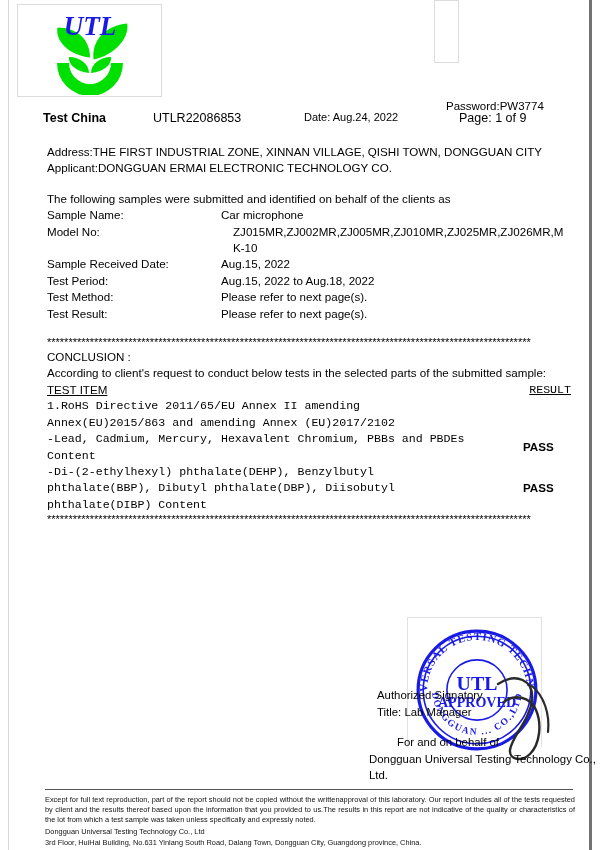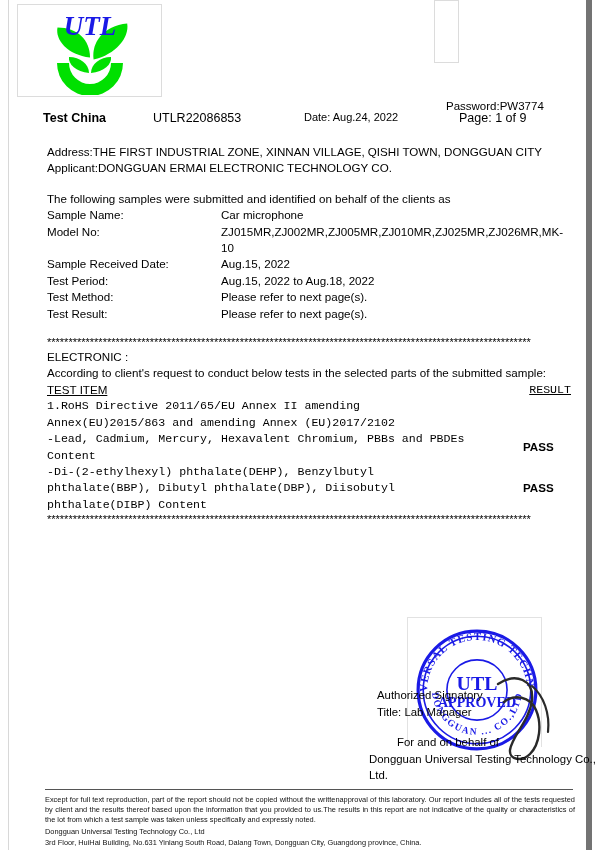--- a/index.html
+++ b/index.html
@@ -15,21 +15,21 @@
     color: #000000;
     overflow: hidden;
   }
   .page {
     position: absolute;
     left: 8px;
     top: 0px;
     width: 584px;
     height: 850px;
     border-left: 1px solid #d8d8d8;
-    border-right: 6px solid #737373;
+    border-right: 3px solid #737373;
     box-sizing: border-box;
   }
 
   
   .logo-box {
     position: absolute;
     left: 8px;
     top: 4px;
     width: 145px;
     height: 93px;
@@ -98,21 +98,21 @@
     width: 524px;
     font-size: 11.6px;
     line-height: 16.4px;
   }
   .line { white-space: nowrap; }
   .gap { height: 14px; }
 
   .kv { display: flex; }
   .kv .k { width: 174px; flex: 0 0 174px; }
   .kv .v { flex: 1 1 auto; }
-  .kv .v.wrap { white-space: normal; word-break: break-word; }
+  .kv .v.wrap { white-space: normal; word-break: break-word; margin-left: 12px; }
 
   .stars {
     font-size: 11px;
     letter-spacing: 0px;
     line-height: 12px;
     overflow: hidden;
     white-space: nowrap;
     width: 524px;
     height: 13px;
   }
@@ -274,21 +274,21 @@
     </div>
     <div class="kv">
       <div class="k">Test Result:</div>
       <div class="v">Please refer to next page(s).</div>
     </div>
 
     <div class="gap"></div>
 
     <div class="stars">*****************************************************************************************************************</div>
 
-    <div class="line">ELECTRONIC :</div>
+    <div class="line">CONCLUSION :</div>
     <div class="line">According to client's request to conduct below tests in the selected parts of the submitted sample:</div>
 
     <div class="tbl">
       <div class="tbl-head">
         <div class="c1"><span class="u">TEST ITEM</span></div>
         <div class="c2"><span class="u">RESULT</span></div>
       </div>
 
       <div class="tbl-row full">
         <div class="c1">1.RoHS Directive 2011/65/EU Annex II amending Annex(EU)2015/863 and amending Annex (EU)2017/2102</div>

